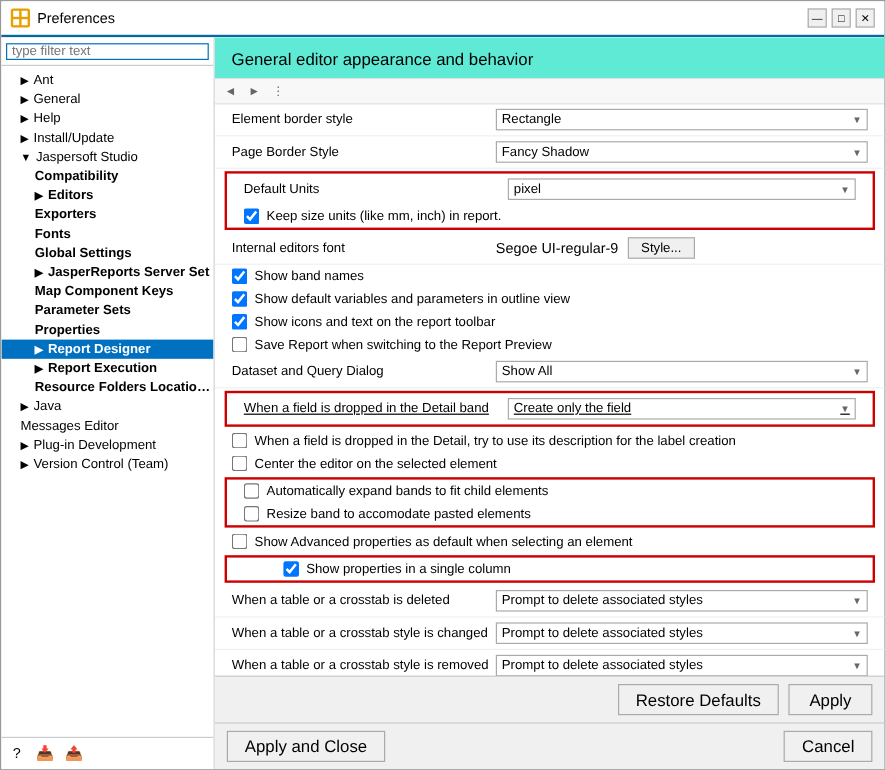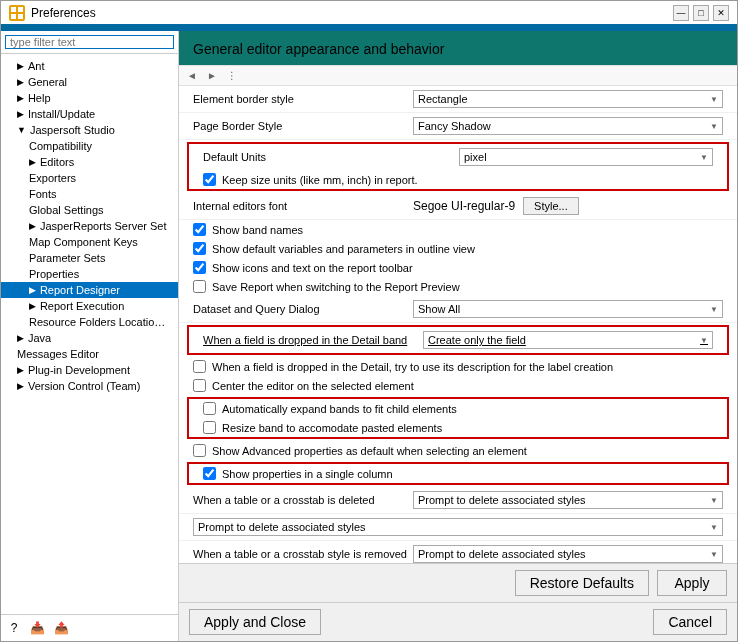--- a/index.html
+++ b/index.html
@@ -10,21 +10,21 @@
       height: 642px;
       background: #f0f0f0;
       border: 1px solid #999;
       display: flex;
       flex-direction: column;
       overflow: hidden;
     }
 
     .title-bar {
       background: #fff;
-      border-bottom: 7px solid #0369a1;
+      border-bottom: 2px solid #0369a1;
       display: flex;
       align-items: center;
       padding: 4px 8px;
       height: 30px;
       justify-content: space-between;
     }
 
     .title-bar-left {
       display: flex;
       align-items: center;
@@ -97,37 +97,37 @@
       color: #000;
       white-space: nowrap;
     }
 
     .tree-item.selected {
       background: #0070c0;
       color: #fff;
     }
 
     .tree-item.indent1 { padding-left: 16px; }
-    .tree-item.indent2 { padding-left: 28px; }
+    .tree-item.indent2 { padding-left: 28px; font-weight: bold; }
 
     .arrow { margin-right: 4px; font-size: 9px; }
 
     
     .main-panel {
       flex: 1;
       background: #fff;
       display: flex;
       flex-direction: column;
       overflow: hidden;
     }
 
     .panel-header {
       padding: 10px 14px 8px;
       border-bottom: 1px solid #e0e0e0;
-      background: #0f766e;
+      background: #5eead4;
     }
 
     .panel-header h2 {
       font-size: 14px;
       font-weight: normal;
       color: #000;
     }
 
     .panel-toolbar {
       display: flex;
@@ -399,21 +399,21 @@
             <div class="settings-label">Page Border Style</div>
             <div class="settings-value">
               <div class="dropdown">
                 <span>Fancy Shadow</span>
                 <span class="dropdown-arrow">▼</span>
               </div>
             </div>
           </div>
 
           <div style="border: 2px solid #cc0000; margin: 2px 8px;">
-            <div class="settings-row" style="border-bottom:none;gap:36px;">
+            <div class="settings-row" style="border-bottom:none;">
               <div class="settings-label">Default Units</div>
               <div class="settings-value">
                 <div class="dropdown">
                   <span>pixel</span>
                   <span class="dropdown-arrow">▼</span>
                 </div>
               </div>
             </div>
             <div class="checkbox-row">
               <input type="checkbox" checked="" style="">
@@ -490,38 +490,39 @@
               <input type="checkbox" style="">
               <span>Resize band to accomodate pasted elements</span>
             </div>
           </div>
 
           <div class="checkbox-row">
             <input type="checkbox" style="">
             <span>Show Advanced properties as default when selecting an element</span>
           </div>
 
-          <div style="border: 2px solid #cc0000; margin: 2px 8px;">
+          <div style="border: 2px solid #cc0000; margin: 2px 8px; padding-left: 33px;">
             <div class="checkbox-row">
               <input type="checkbox" checked="" style="">
               <span>Show properties in a single column</span>
             </div>
           </div>
 
           <div class="settings-row">
             <div class="settings-label">When a table or a crosstab is deleted</div>
             <div class="settings-value">
               <div class="dropdown">
                 <span>Prompt to delete associated styles</span>
                 <span class="dropdown-arrow">▼</span>
               </div>
             </div>
           </div>
 
           <div class="settings-row">
+            <div class="settings-label">When a table or a crosstab style is changed</div>
             <div class="settings-value">
               <div class="dropdown">
                 <span>Prompt to delete associated styles</span>
                 <span class="dropdown-arrow">▼</span>
               </div>
             </div>
           </div>
 
           <div class="settings-row">
             <div class="settings-label">When a table or a crosstab style is removed</div>

